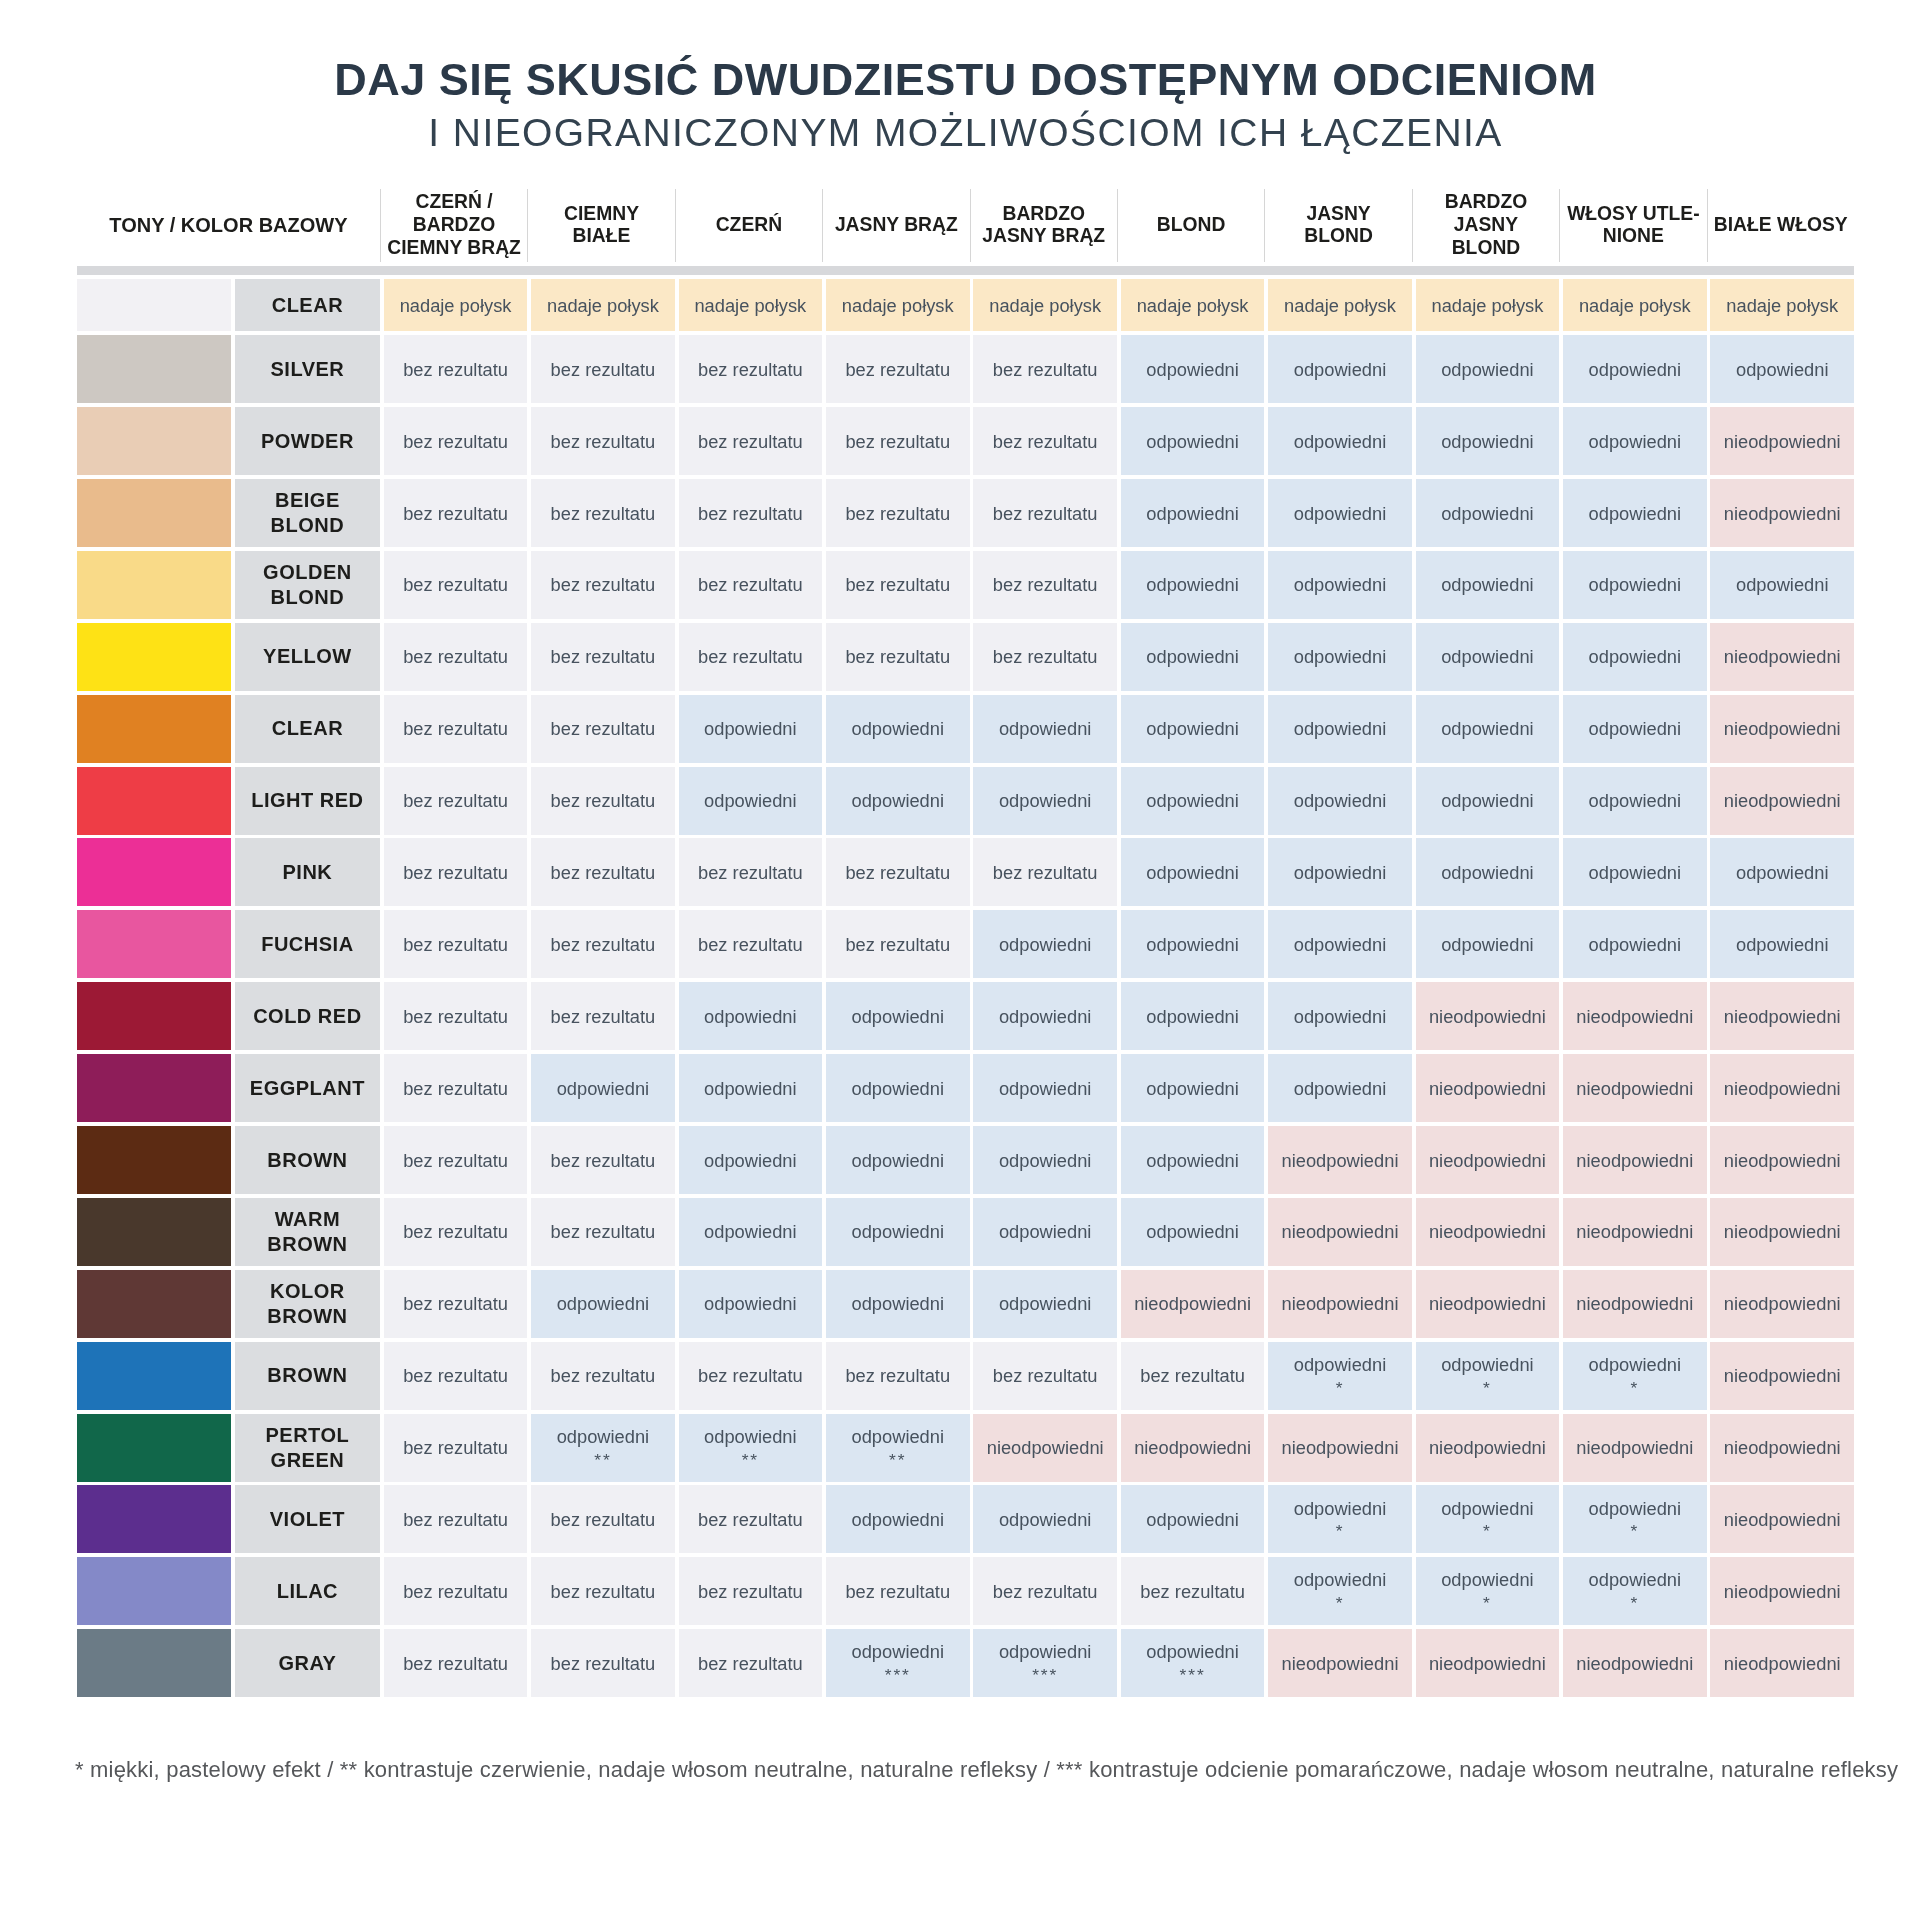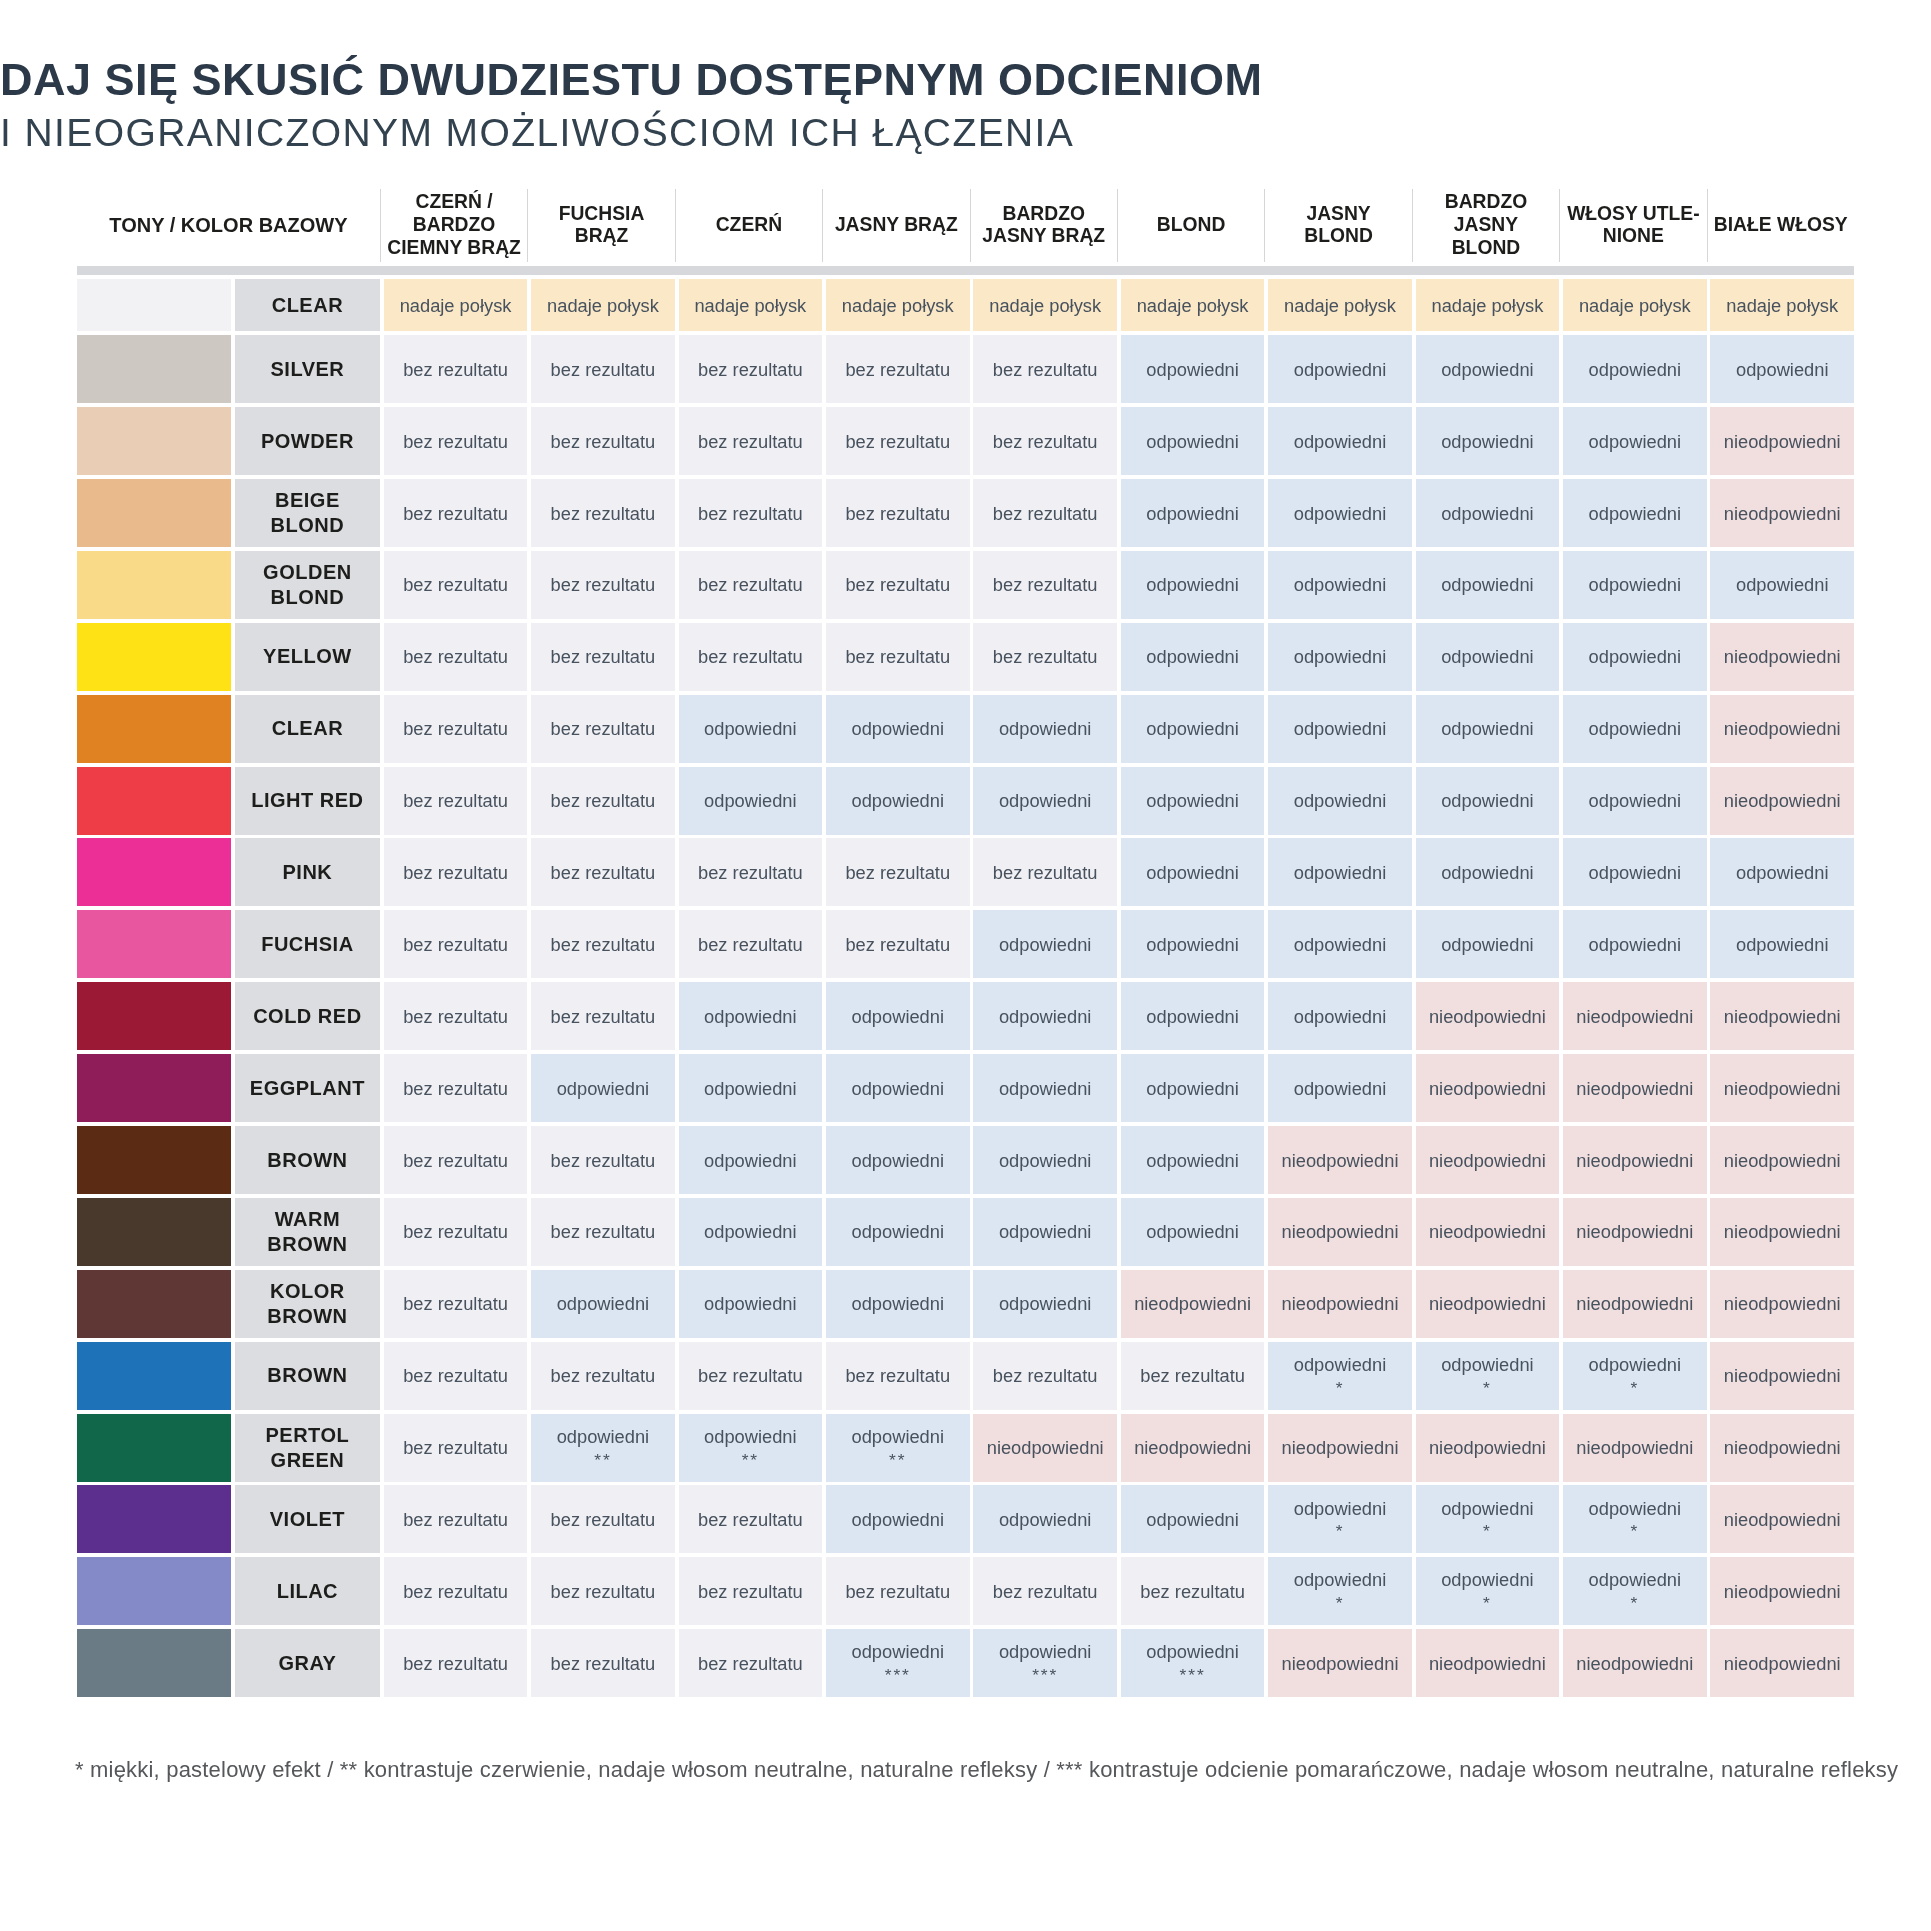--- a/index.html
+++ b/index.html
@@ -2,21 +2,21 @@
 <html><head>
 <meta charset="utf-8">
 <style>
   html,body{margin:0;padding:0;background:#ffffff;}
   body{
     width:1931px;height:1931px;overflow:hidden;
     font-family:"Liberation Sans", sans-serif;
     -webkit-font-smoothing:antialiased;
   }
   .page{padding-top:56px;}
-  .titles{text-align:left;}
+  .titles{text-align:center;}
   .title{
     font-size:45px;font-weight:800;letter-spacing:0.5px;
     color:#2b3948;margin:0;line-height:1.05;
   }
   .subtitle{
     font-size:39px;font-weight:400;letter-spacing:1.4px;
     color:#33424f;margin:9.7px 0 0 0;line-height:1.05;
   }
   .tagline{
     font-size:35px;font-weight:800;letter-spacing:0.5px;
@@ -65,21 +65,21 @@
 
 <div class="page">
   <div class="titles">
     <h1 class="title">DAJ SIĘ SKUSIĆ DWUDZIESTU DOSTĘPNYM ODCIENIOM</h1>
     <h2 class="subtitle">I NIEOGRANICZONYM MOŻLIWOŚCIOM ICH ŁĄCZENIA</h2>
   </div>
 
   <section class="grid">
       <div class="corner">TONY / KOLOR BAZOWY</div>
       <div class="col-head">CZERŃ / BARDZO CIEMNY BRĄZ</div>
-      <div class="col-head">FUCHSIA BRĄZ</div>
+      <div class="col-head">CIEMNY BIAŁE</div>
       <div class="col-head">CZERŃ</div>
       <div class="col-head">JASNY BRĄZ</div>
       <div class="col-head">BARDZO JASNY BRĄZ</div>
       <div class="col-head">BLOND</div>
       <div class="col-head">JASNY BLOND</div>
       <div class="col-head">BARDZO JASNY BLOND</div>
       <div class="col-head">WŁOSY UTLE-NIONE</div>
       <div class="col-head">BIAŁE WŁOSY</div>
       <div class="divider-bar"></div>
       <div class="swatch" style="background: rgb(242, 241, 244);"></div>

